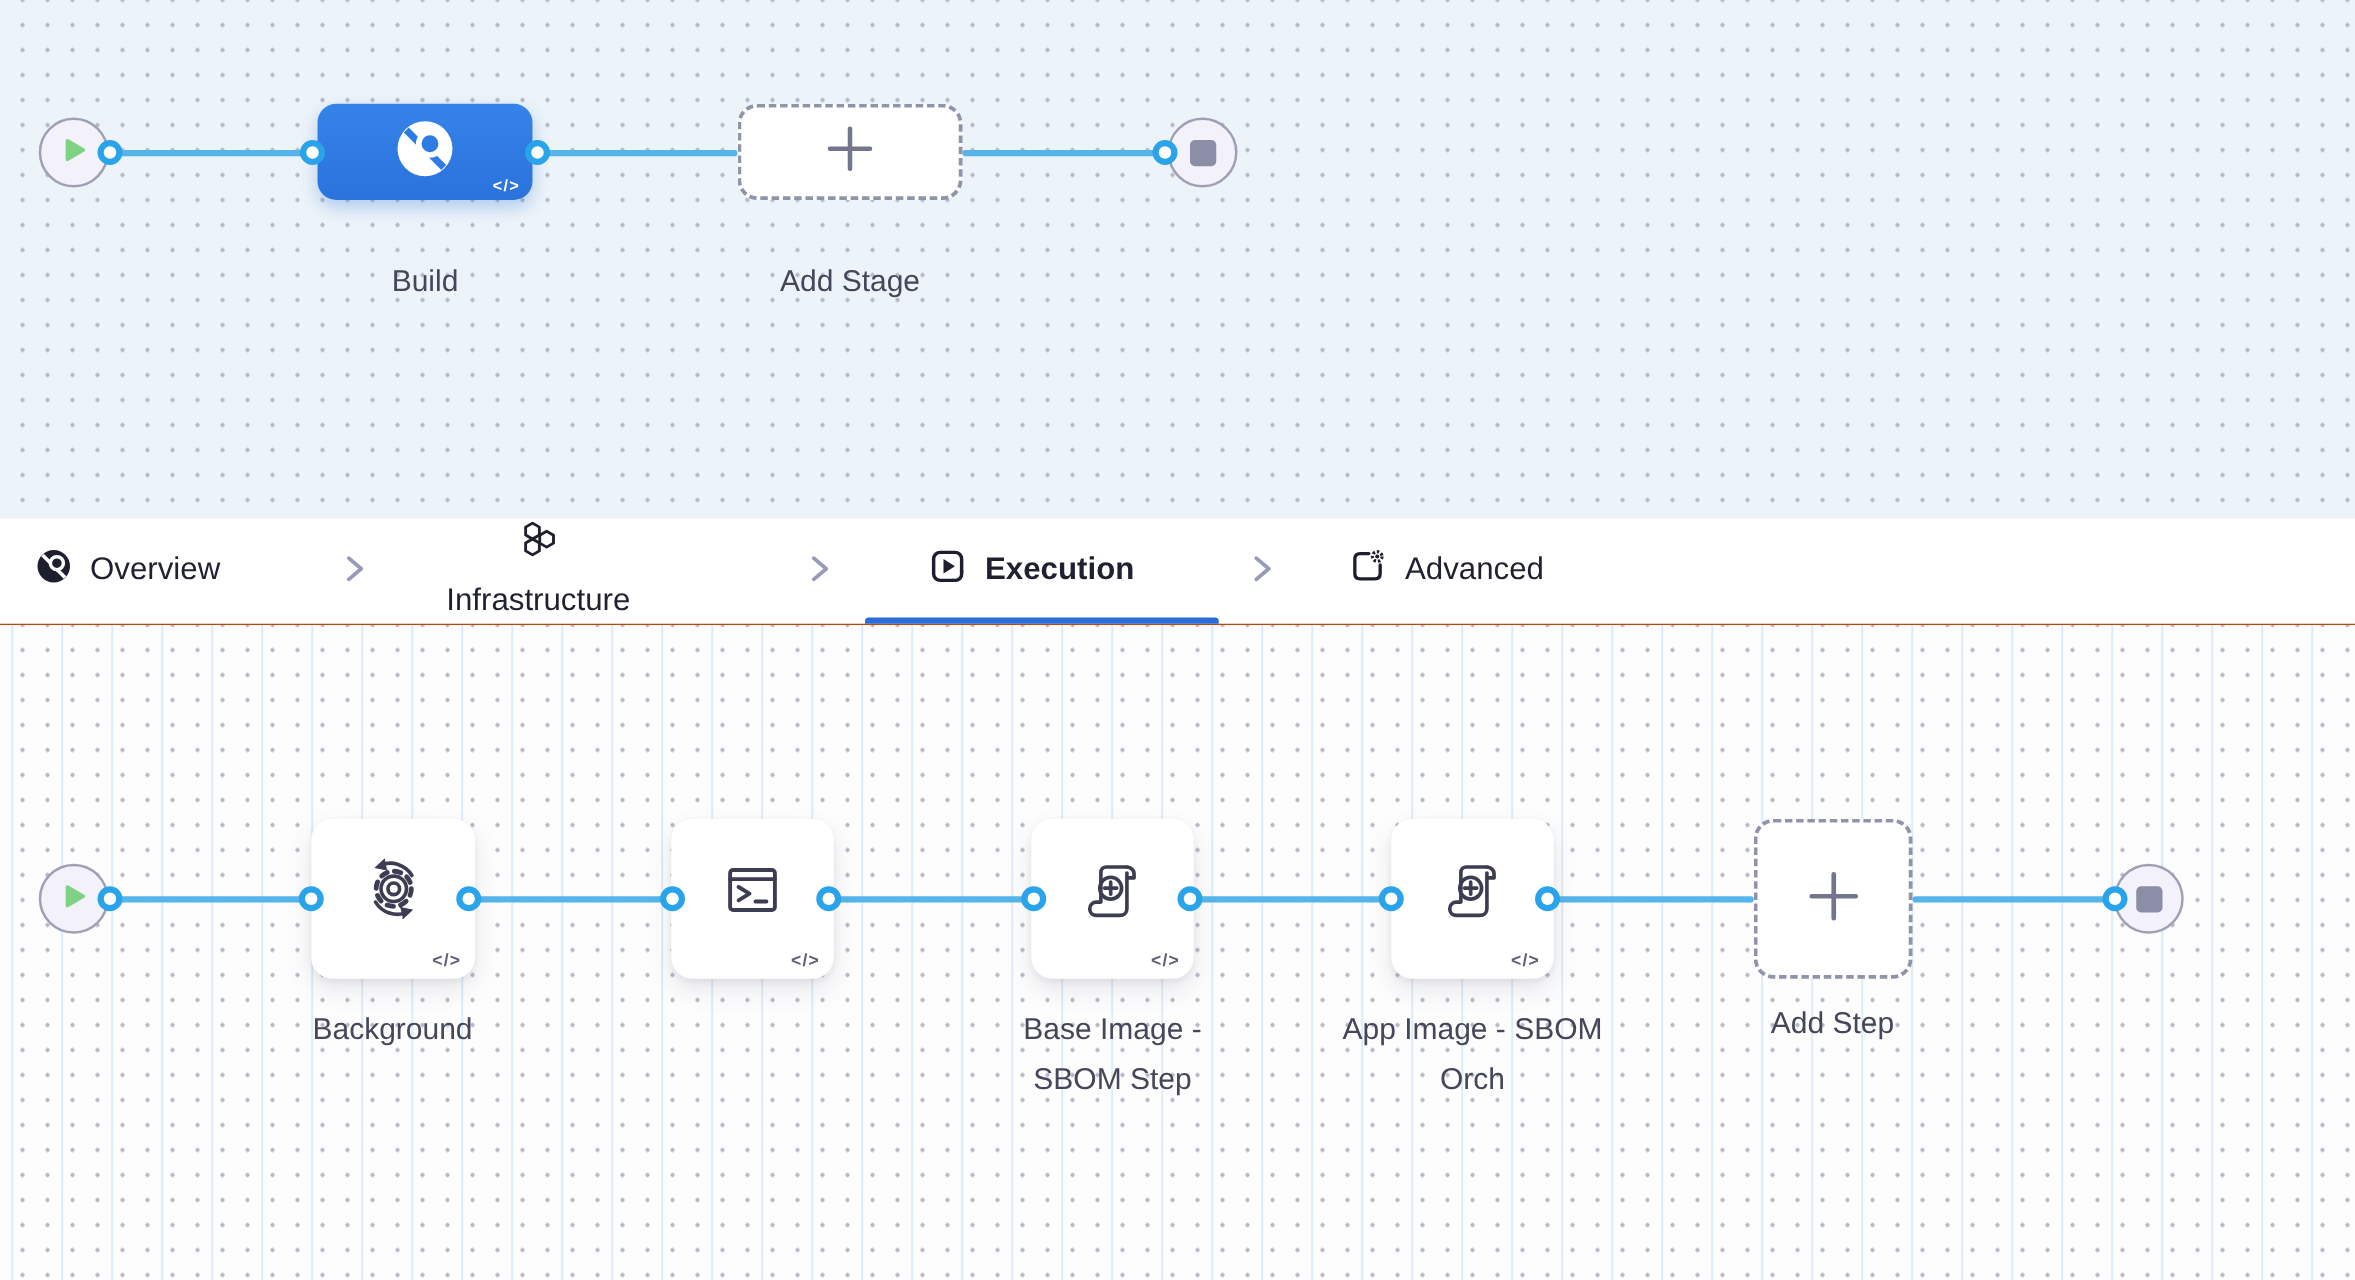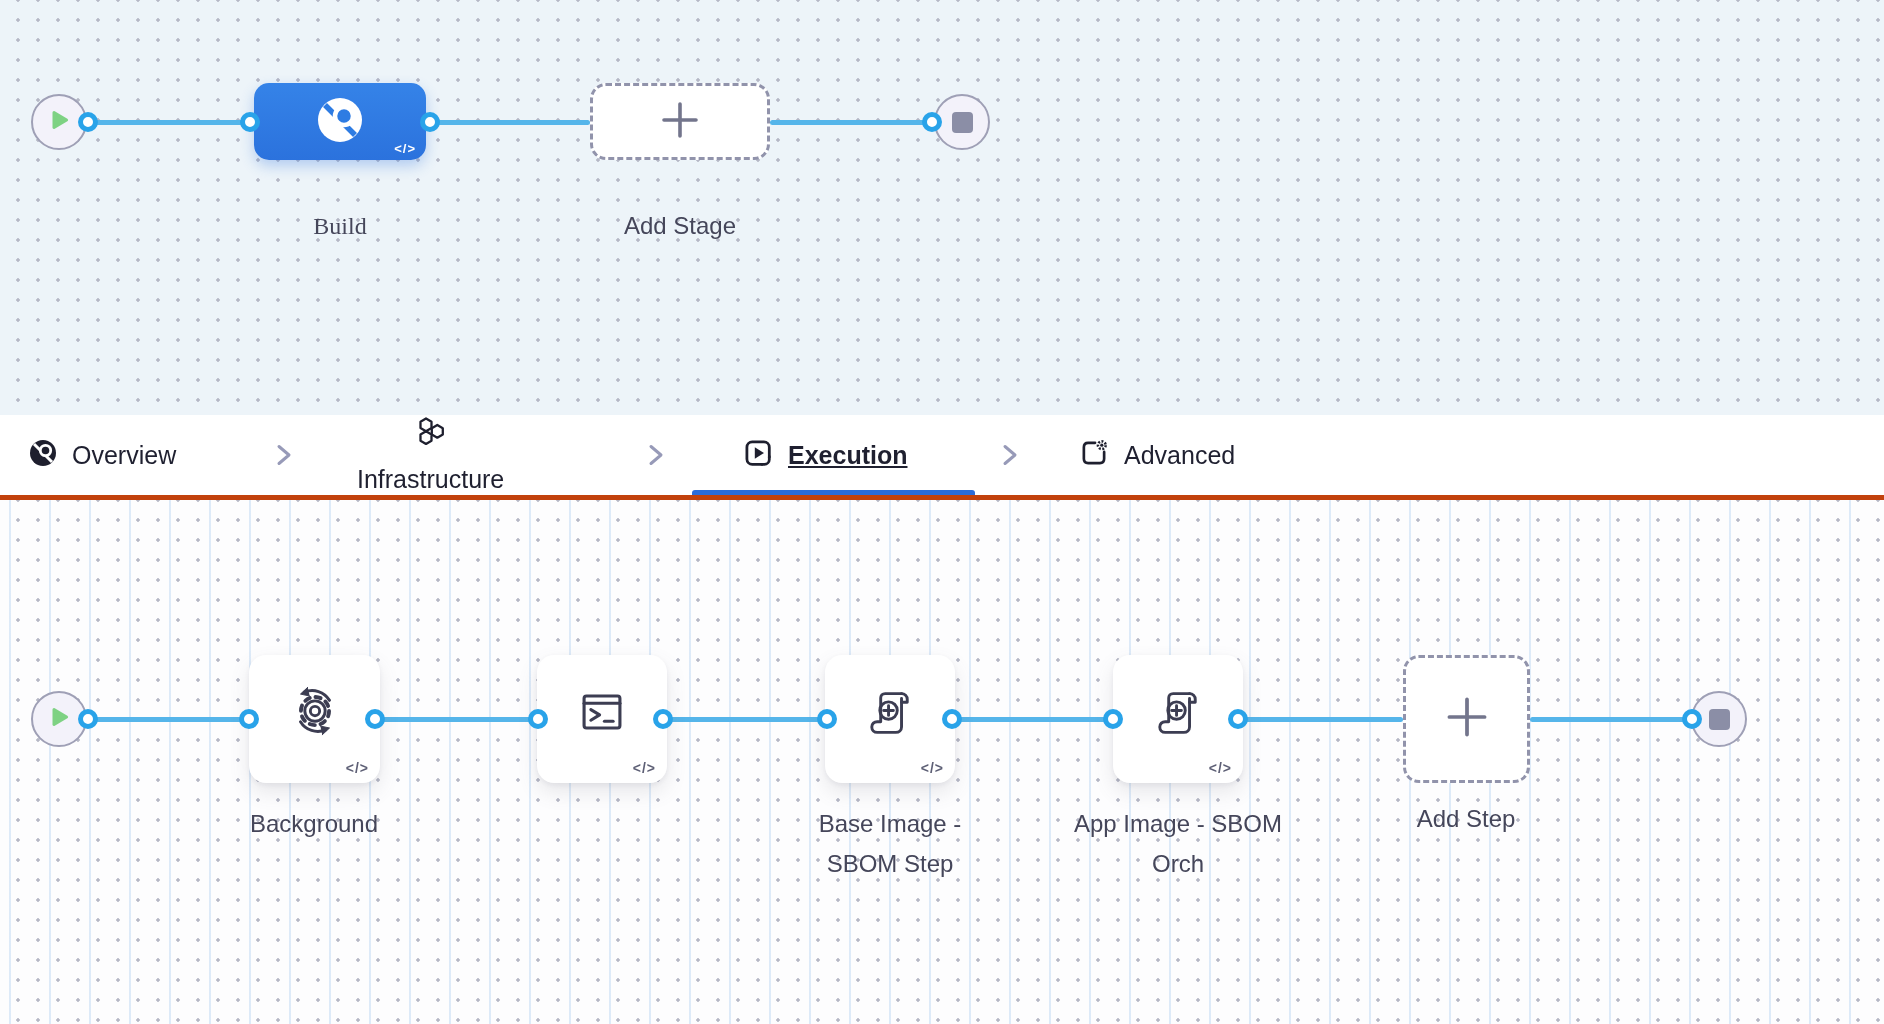--- a/index.html
+++ b/index.html
@@ -62,28 +62,28 @@
   }
 
   .node-label {
     position: absolute; width: 220px; text-align: center; z-index: 2;
     color: #45465a; font-size: 24px; line-height: 40px;
   }
 
   
   .tabbar {
     position: absolute; left: 0; top: 415px; width: 1884px; height: 85px;
-    background: #ffffff; border-bottom: 5px solid #c2410c; z-index: 5;
+    background: #ffffff; border-bottom: 1px solid #c2410c; z-index: 5;
   }
   .tab-item {
     position: absolute; top: 0; height: 80px;
     display: flex; align-items: center; gap: 14px; cursor: pointer;
   }
   .tab-label { color: #1f2030; font-size: 25px; }
-  .tab-item.active .tab-label { font-weight: 700; text-decoration: underline; }
+  .tab-item.active .tab-label { font-weight: 700; }
   .tab-chevron { position: absolute; top: 28px; }
   .tab-underline { position: absolute; left: 692px; bottom: 0; width: 283px; height: 5px; background: #2b6cd9; border-radius: 3px 3px 0 0; }
 </style>
 </head>
 <body>
 
 <div class="canvas-top">
 
   <div class="wire" style="left:88px;  top:120px; width:162px;"></div>
   <div class="wire" style="left:430px; top:120px; width:160px;"></div>
@@ -118,21 +118,21 @@
 
   <div class="node-circle" style="left:934px; top:94px;">
     <span class="stop-square"></span>
   </div>
 
   <div class="port" style="left:78px;  top:112px;"></div>
   <div class="port" style="left:240px; top:112px;"></div>
   <div class="port" style="left:420px; top:112px;"></div>
   <div class="port" style="left:922px; top:112px;"></div>
 
-  <div class="node-label" style="left:230px; top:206px;font-family:Liberation Serif, serif;">Build</div>
+  <div class="node-label" style="left:230px; top:206px;">Build</div>
   <div class="node-label" style="left:570px; top:206px;">Add Stage</div>
 </div>
 
 <div class="tabbar">
 
   <div class="tab-item" style="left:28px;">
     <span>
       <svg width="30" height="30" viewBox="0 0 30 30">
         <circle cx="15" cy="15" r="13" fill="#1e1f2e"></circle>
         <line x1="6" y1="6" x2="24" y2="24" stroke="#ffffff" stroke-width="3"></line>

